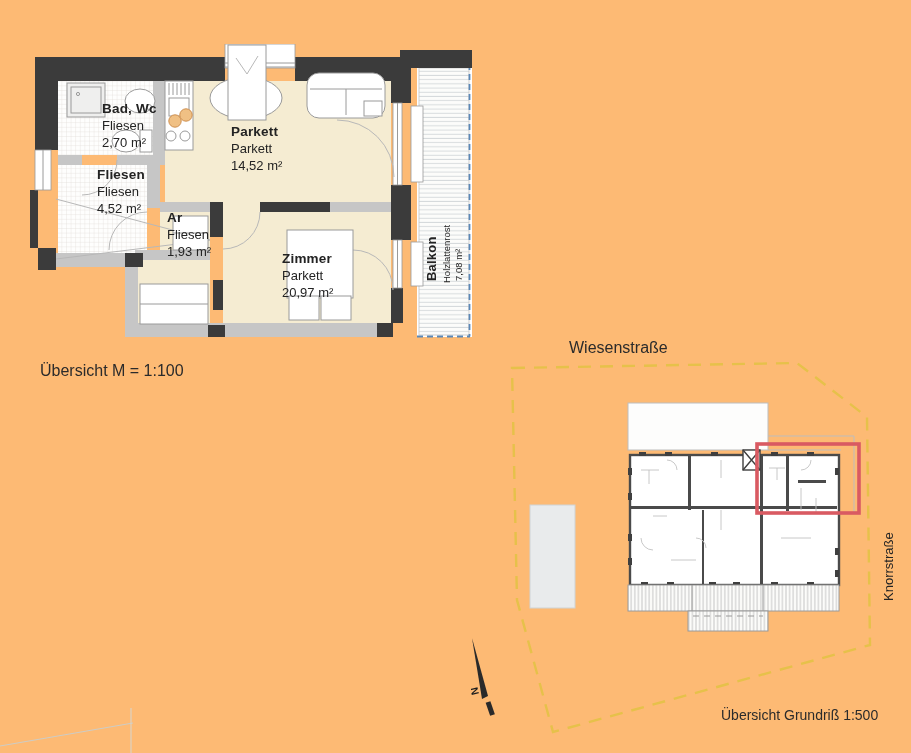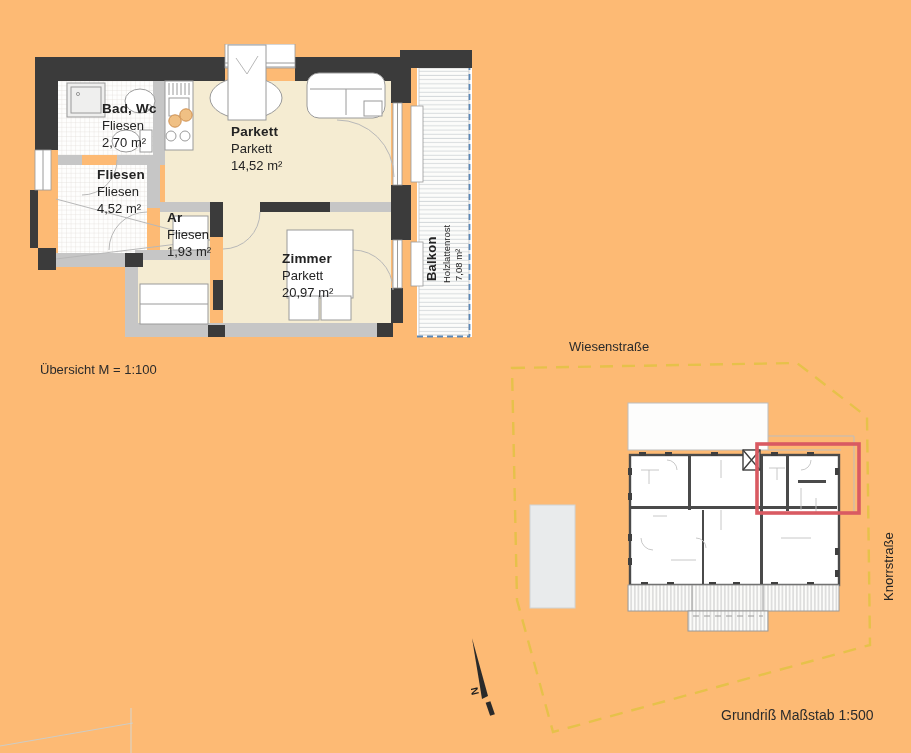--- a/index.html
+++ b/index.html
@@ -27,21 +27,21 @@
   .iw{fill:#4a4a4a;}
   .site-thin{fill:none;stroke:#c2c2c2;stroke-width:0.9;}
   .lt{fill:none;stroke:#bdbdbd;stroke-width:1;}
   .redbox{fill:none;stroke:var(--highlight-red);stroke-width:3.6;}
   .deckline{fill:none;stroke:#9a9a9a;stroke-width:1;}
   .win{fill:#3f3f3f;}
   
   .room-label{position:absolute;color:#232323;line-height:1.05;}
   .rname{font-size:13.5px;font-weight:700;letter-spacing:.2px;}
   .rsub{font-size:13px;margin-top:3px;font-weight:400;}
-  .caption{position:absolute;font-size:13px;color:#2b2b2b;}
+  .caption{position:absolute;font-size:16px;color:#2b2b2b;}
   .vlabel{position:absolute;transform:rotate(-90deg);transform-origin:left top;white-space:nowrap;color:#232323;}
 </style>
 </head>
 <body>
 
 <div class="page">
 
   <div class="abs" style="left:20px;top:44px;width:459px;height:302px;">
     <svg width="459" height="302" viewBox="0 0 459 302">
       <defs>
@@ -269,21 +269,21 @@
 
       <g>
         <polygon points="1,300 11,361 17,358" fill="#2a2a2a"></polygon>
         <line x1="17" y1="364" x2="21.5" y2="377" stroke="#2a2a2a" stroke-width="5"></line>
         <text transform="translate(8,356) rotate(-103)" font-size="10.5" font-weight="bold" fill="#1d1d1d" font-family="Liberation Sans, sans-serif">N</text>
       </g>
     </svg>
 
     <div class="caption" style="left:98px;top:1px;">Wiesenstraße</div>
     <span class="vlabel" style="left:410px;top:263px;font-size:13px;">Knorrstraße</span>
-    <div class="caption" style="left:250px;top:369px;font-size:14px;">Grundriß Maßstab 1:500</div>
+    <div class="caption" style="left:250px;top:369px;font-size:14px;">Übersicht Grundriß 1:500</div>
   </div>
 
   <svg class="abs" style="left:0;top:700px;" width="140" height="53">
     <path d="M0,46 L133,23" stroke="#ccccc6" stroke-width="1" fill="none"></path>
     <path d="M131,8 V53" stroke="#d6d6d0" stroke-width="1" fill="none"></path>
   </svg>
 
 </div>
 
 </body></html>

